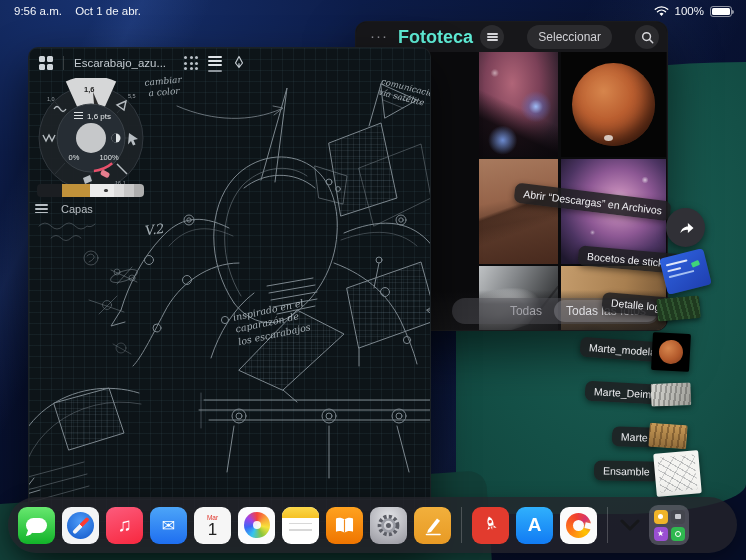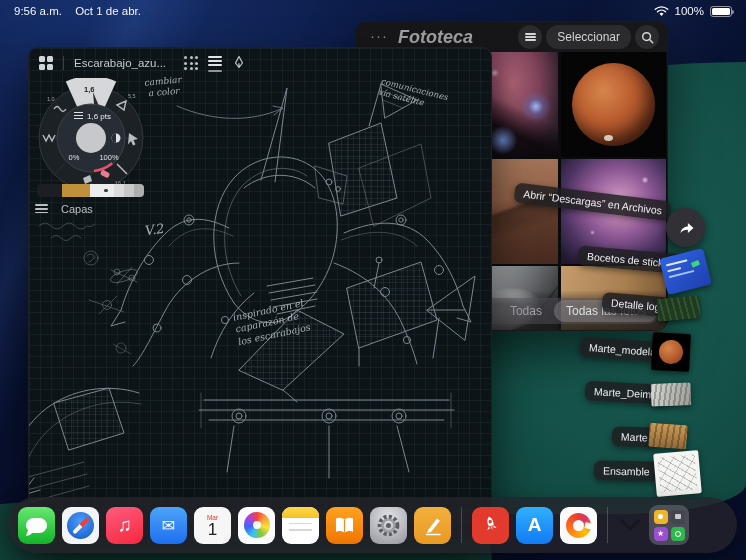--- a/index.html
+++ b/index.html
@@ -21,22 +21,22 @@
   .sb-right{display:flex;align-items:center;gap:6px;}
   .battery{position:relative;width:22px;height:11px;border:1px solid rgba(255,255,255,.55);border-radius:3px;padding:1px;}
   .battery i{display:block;height:100%;width:100%;background:#fff;border-radius:1.5px;}
   .battery:after{content:'';position:absolute;right:-3px;top:3px;width:2px;height:4px;background:rgba(255,255,255,.55);border-radius:0 2px 2px 0;}
   
   .fototeca{position:absolute;left:355px;top:21px;width:313px;height:310px;z-index:2;
     background:#0e0e10;border-radius:12px;box-shadow:0 22px 48px rgba(0,0,0,.55);overflow:hidden;
     border:1px solid rgba(255,255,255,.05);}
   .ft-header{position:relative;height:30px;background:rgba(24,24,27,.96);display:flex;align-items:center;padding:0 8px;}
   .ft-dots{color:#8e8e93;font-size:15px;letter-spacing:1px;margin:0 10px 4px 6px;}
-  .ft-title{color:#a3a3a3;font-size:18px;font-weight:700;font-style:italic;}
-  .ft-actions{margin-left:auto;display:flex;align-items:center;gap:4px;}
+  .ft-title{color:#5eead4;font-size:18px;font-weight:700;}
+  .ft-actions{margin-left:auto;display:flex;align-items:center;gap:23px;}
   .ft-circle{width:24px;height:24px;border-radius:50%;background:#2b2b2e;display:flex;align-items:center;justify-content:center;}
   .ft-lines i{display:block;width:11px;height:1.6px;background:#d6d6da;margin:1.5px 0;border-radius:1px;}
   .ft-select{height:24px;border-radius:12px;background:#2b2b2e;color:#d2d2d6;font-size:12px;display:flex;align-items:center;padding:0 11px;}
   .ft-grid{position:absolute;left:0;top:30px;right:0;bottom:0;background:#0b0b0d;}
   .tile{position:absolute;overflow:hidden;}
   .t1{left:123px;top:0;width:79px;height:105px;
     background:radial-gradient(circle at 72% 52%,rgba(160,195,255,.95) 0%,rgba(90,120,210,.4) 9%,transparent 20%),
       radial-gradient(circle at 30% 84%,rgba(130,170,255,.8) 0%,transparent 14%),
       radial-gradient(circle at 20% 20%,rgba(255,255,255,.5) 0%,transparent 4%),
       linear-gradient(205deg,transparent 52%,rgba(8,6,9,.85) 72%),
@@ -61,21 +61,21 @@
   .t6{left:205px;top:214px;width:105px;height:96px;
     background:radial-gradient(circle at 30% 80%,rgba(60,40,22,.5) 0%,transparent 18%),
       linear-gradient(100deg,#c49c6c 0%,#a87f50 55%,#6f5131 100%);}
   .ft-overlay{position:absolute;left:0;right:0;bottom:0;height:40px;z-index:3;
     background:linear-gradient(transparent,rgba(18,18,20,.55) 35%,rgba(22,22,24,.8));}
   .seg-pill{position:absolute;left:96px;bottom:6px;height:26px;width:208px;border-radius:13px;
     background:rgba(84,84,90,.48);display:flex;align-items:center;justify-content:flex-end;padding:2px;}
   .seg{color:#a2a2a8;font-size:12px;padding:0 12px;}
   .seg.sel{background:rgba(150,150,158,.4);border-radius:11px;height:22px;display:flex;align-items:center;color:#dedee2;}
   
-  .draw-win{position:absolute;left:28px;top:47px;width:464px;height:493px;z-index:3;
+  .draw-win{position:absolute;left:28px;top:47px;width:403px;height:493px;z-index:3;
     background:#0d1418;border-radius:10px;box-shadow:0 20px 44px rgba(0,0,0,.6);
     border:1px solid rgba(255,255,255,.06);overflow:hidden;}
   .canvas-grid{position:absolute;inset:0;
     background-image:linear-gradient(rgba(120,165,190,.075) 1px,transparent 1px),
       linear-gradient(90deg,rgba(120,165,190,.075) 1px,transparent 1px);
     background-size:11px 11px;}
   .vignette{position:absolute;inset:0;background:radial-gradient(130% 120% at 50% 42%,transparent 55%,rgba(0,0,0,.4) 100%);}
   .sketch{position:absolute;inset:0;pointer-events:none;}
   .dw-toolbar{position:absolute;left:0;top:0;right:0;height:30px;display:flex;align-items:center;
     padding:0 10px;color:#c3cad0;font-size:11.5px;gap:10px;z-index:4;}

